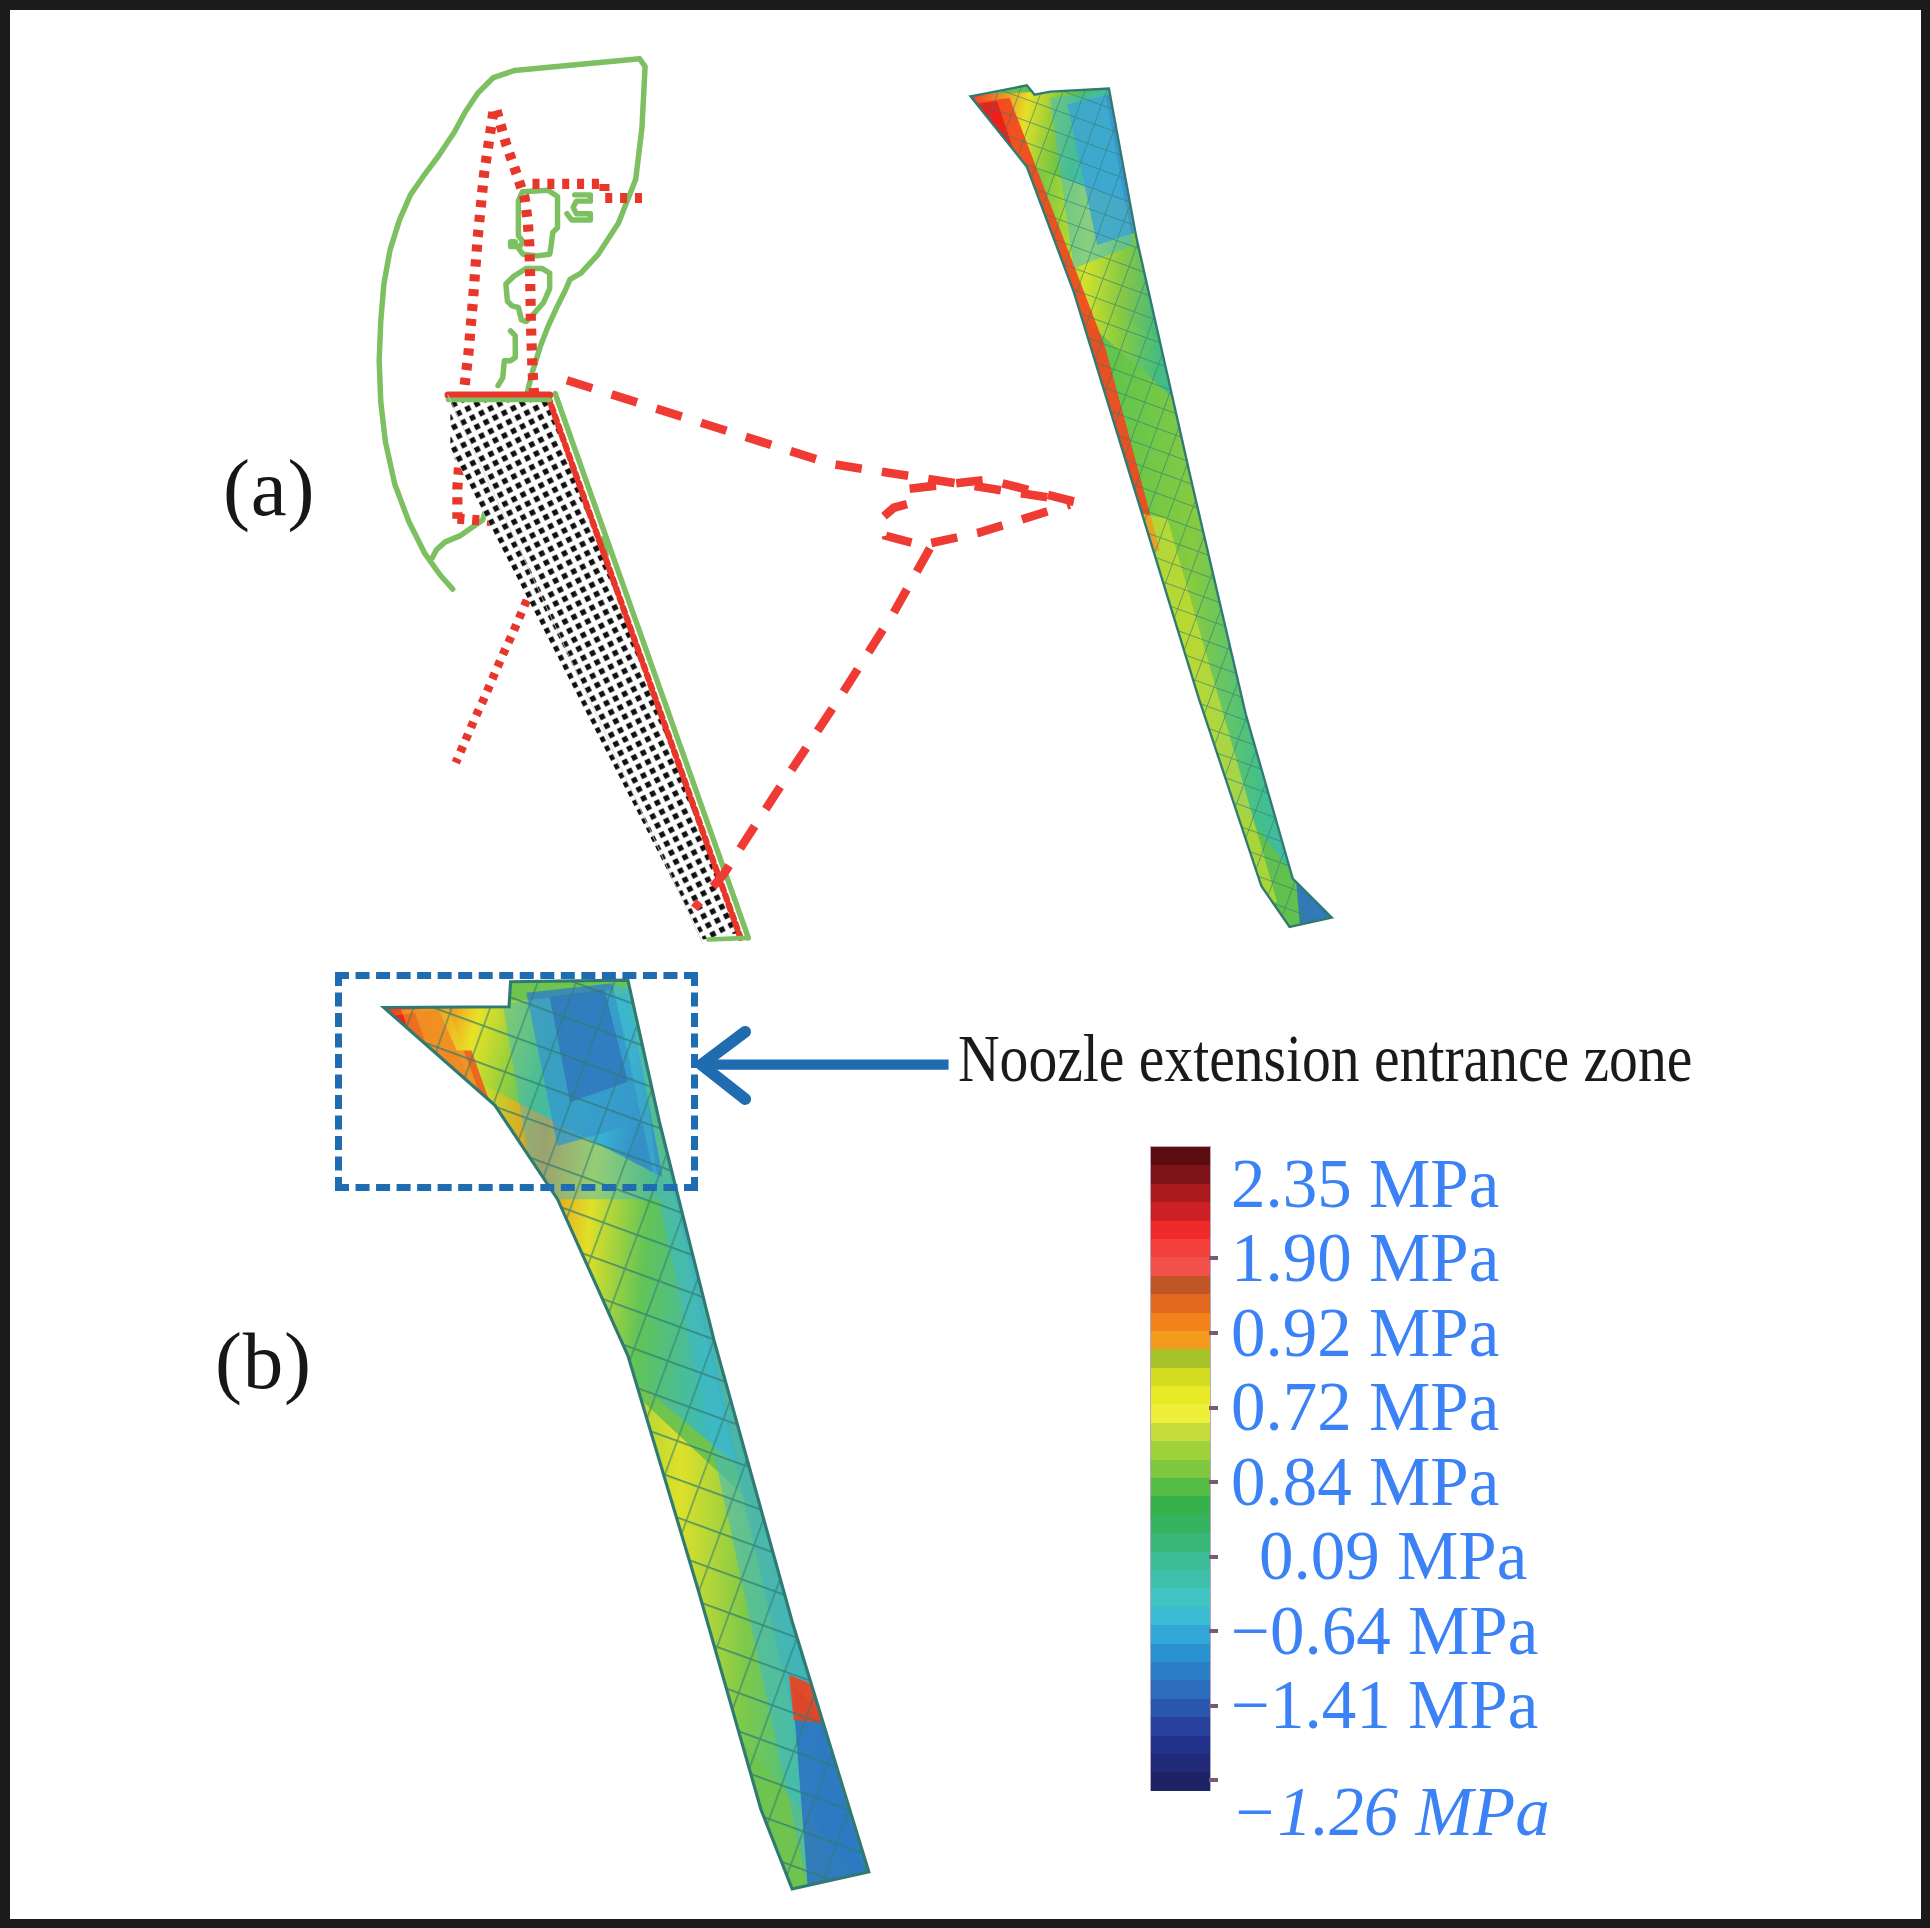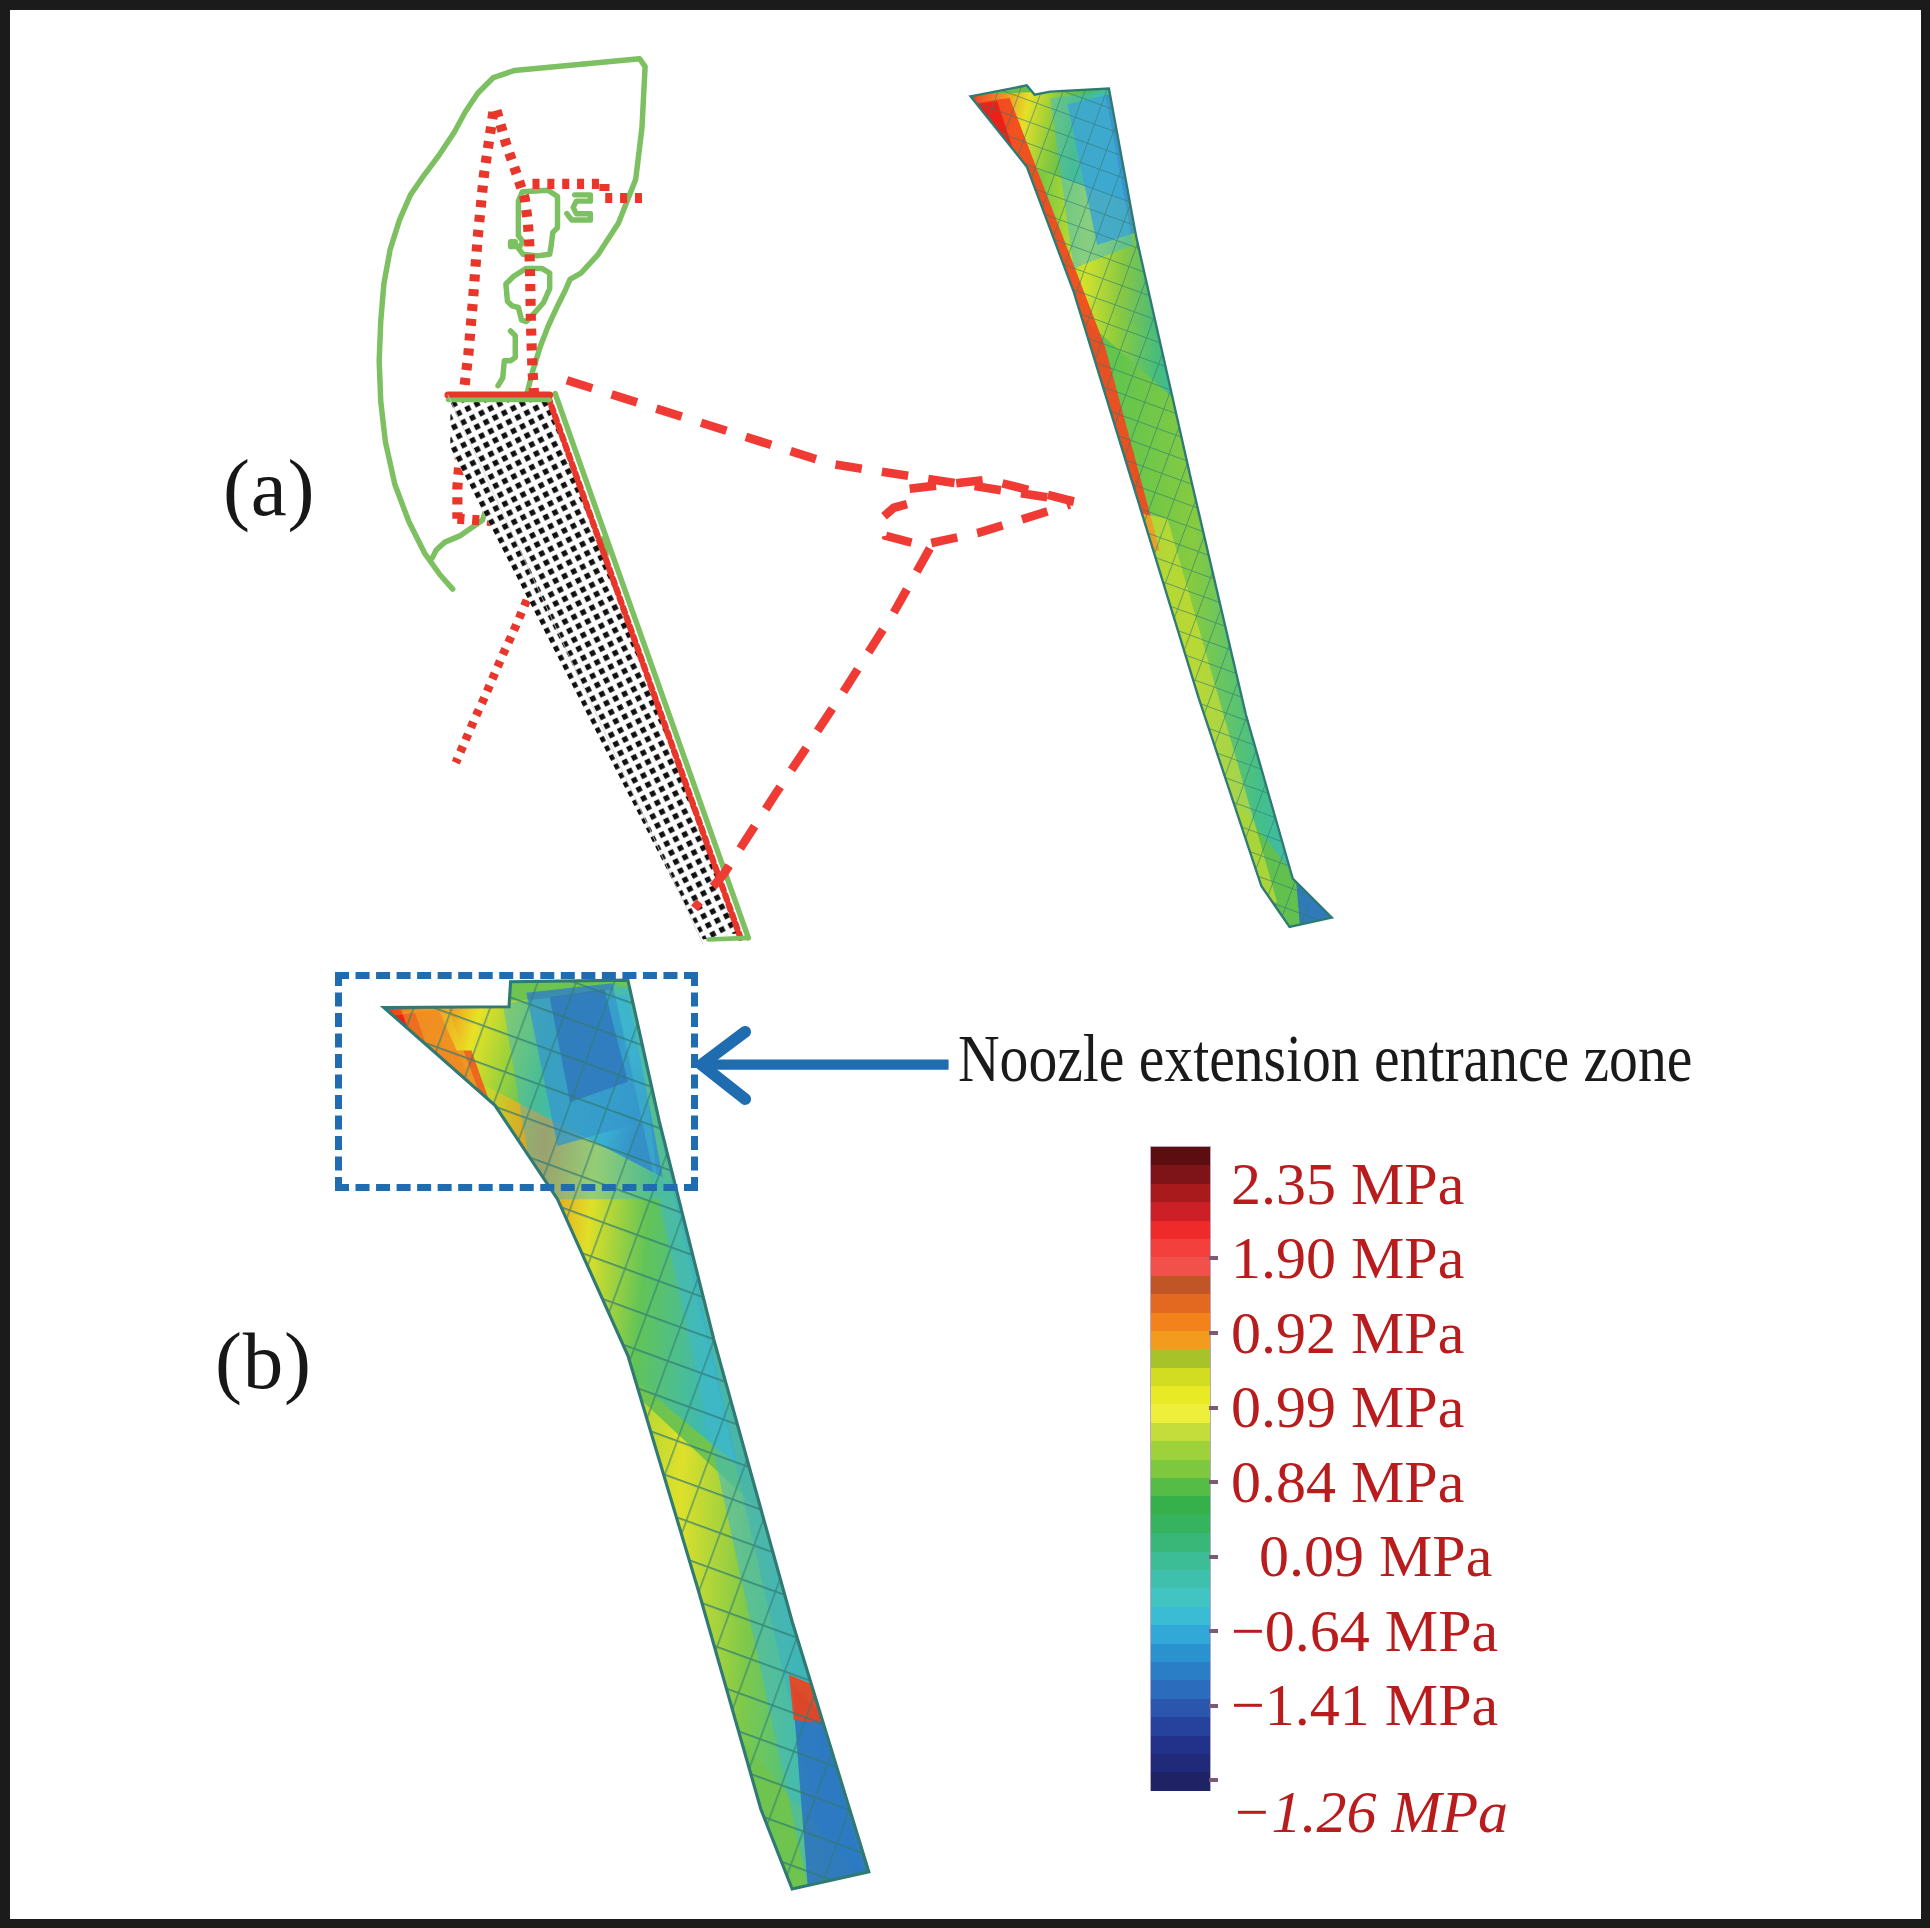--- a/index.html
+++ b/index.html
@@ -66,22 +66,22 @@
   .legend-tick{
     position:absolute;
     left:59px;
     width:8.6px;height:3.9px;
     background:#7c5a77;
   }
   .legend-label{
     position:absolute;
     left:81px;
     font-family:"Liberation Serif", serif;
-    font-size:60px;
-    color:#b91c1c;
+    font-size:69px;
+    color:#3b82f6;
     white-space:nowrap;
     line-height:1;
     transform:translateY(-50%);
   }
 
   
   #zone-box{
     position:absolute;
     left:325px;
     top:962px;
@@ -374,21 +374,21 @@
           <div class="legend-tick" style="top: 334px;"></div>
           <div class="legend-tick" style="top: 409px;"></div>
           <div class="legend-tick" style="top: 483px;"></div>
           <div class="legend-tick" style="top: 558px;"></div>
           <div class="legend-tick" style="top: 632px;"></div>
         </div>
       <div id="legend-labels">
           <div class="legend-label" style="top: 38px;">2.35 MPa</div>
           <div class="legend-label" style="top: 112px; text-align: right;">1.90 MPa</div>
           <div class="legend-label" style="top: 187px;">0.92 MPa</div>
-          <div class="legend-label" style="top: 261px;">0.99 MPa</div>
+          <div class="legend-label" style="top: 261px;">0.72 MPa</div>
           <div class="legend-label" style="top: 336px;">0.84 MPa</div>
           <div class="legend-label" style="top: 410px; margin-left: 28px;">0.09 MPa</div>
           <div class="legend-label" style="top: 485px;">−0.64 MPa</div>
           <div class="legend-label" style="top: 559px;">−1.41 MPa</div>
           <div class="legend-label" style="top: 666px; font-style: italic;">−1.26 MPa</div>
         </div>
     </div>
 
   </div>
 </div>

